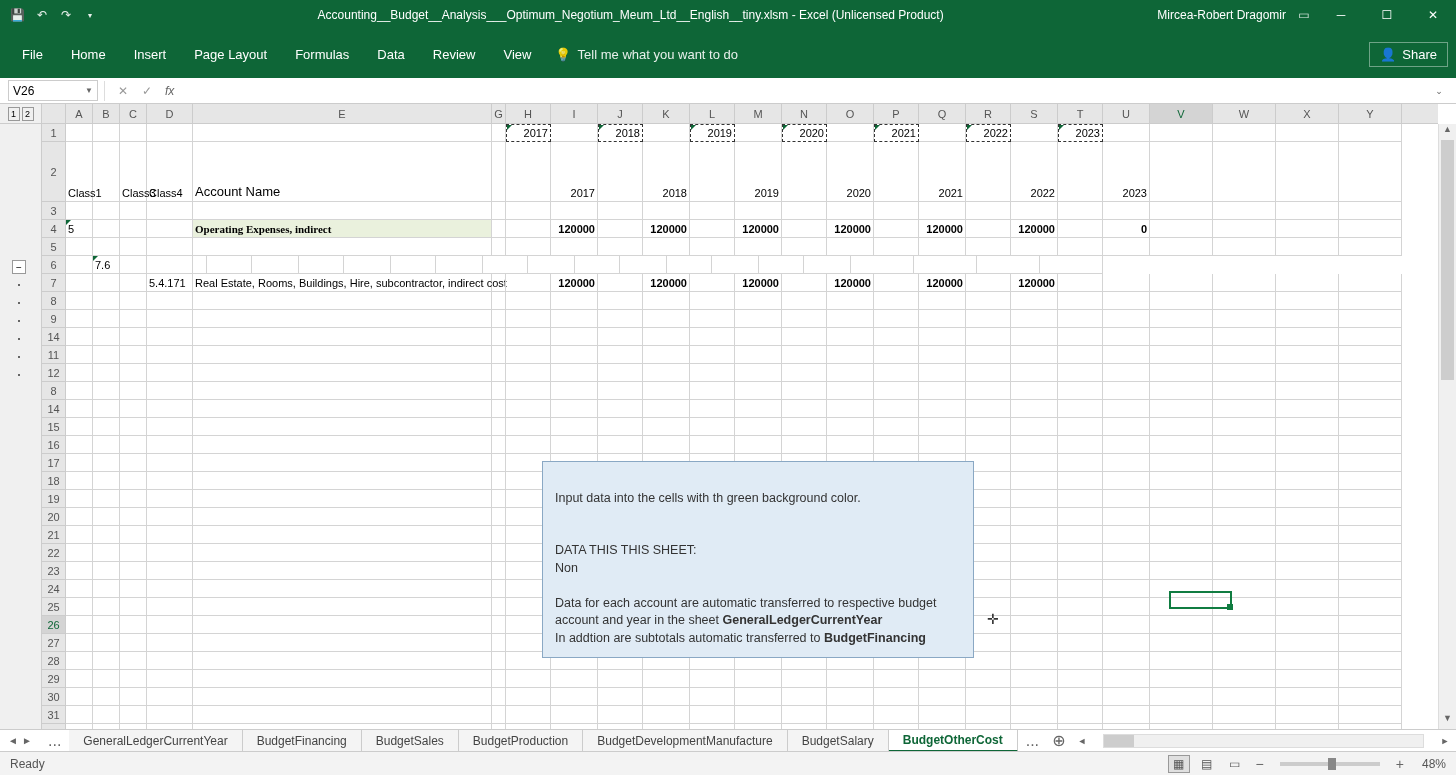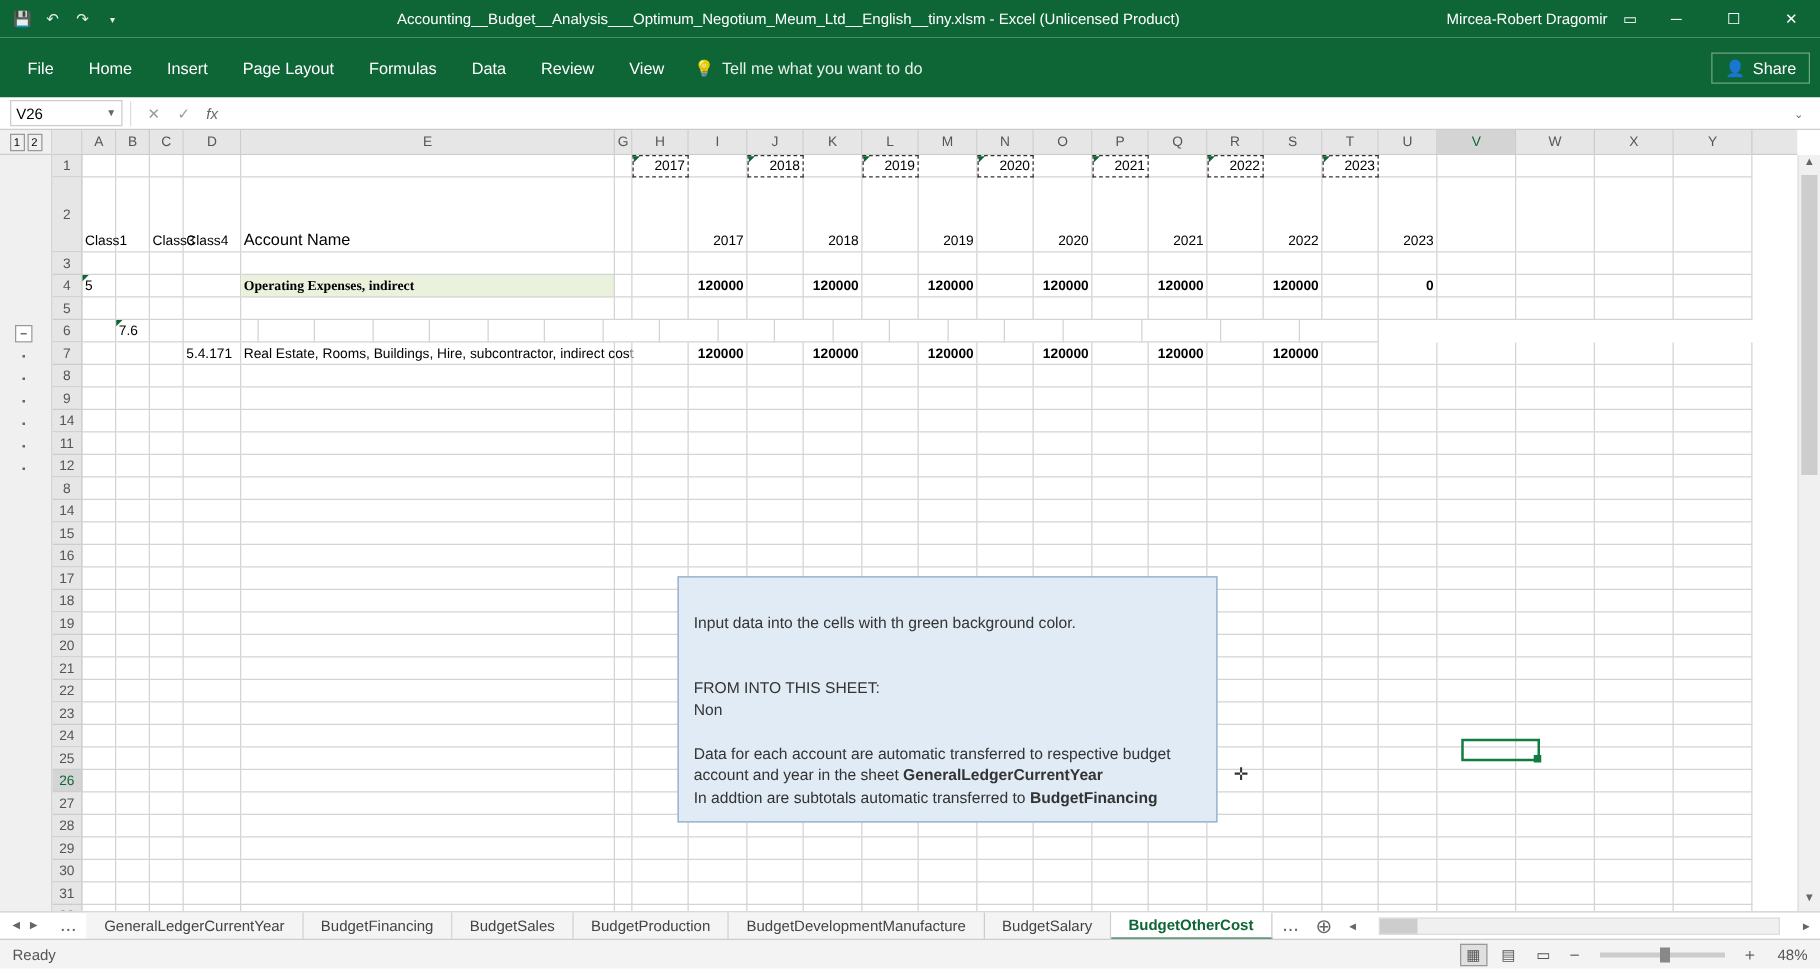--- a/index.html
+++ b/index.html
@@ -1069,21 +1069,21 @@
     </div>
 
   <div class="selected-cell" style="left:1127px; top:487px; width:63px; height:18px;">
     <div class="selected-handle"></div>
   </div>
 
   <div class="info-box" style="left:500px; top:357px; width:432px;">
     <br>
     <div>Input data into the cells with th green background color.</div>
     <br><br>
-    <div>FROM INTO THIS SHEET:</div>
+    <div>DATA THIS THIS SHEET:</div>
     <div>Non</div>
     <br>
     <div><span>Data for each account are automatic transferred to respective budget account and year in the sheet </span><b>GeneralLedgerCurrentYear</b></div>
     <div><span>In addtion are subtotals automatic transferred to </span><b>BudgetFinancing</b></div>
   </div>
 
   <div class="cursor-cross" style="left:945px; top:507px;">✛</div>
 </div>
 
 <div class="vscroll">

